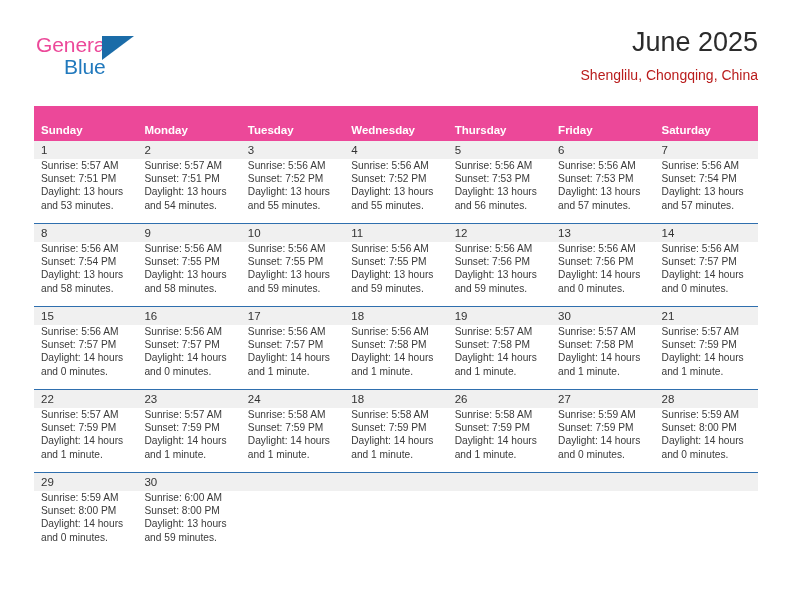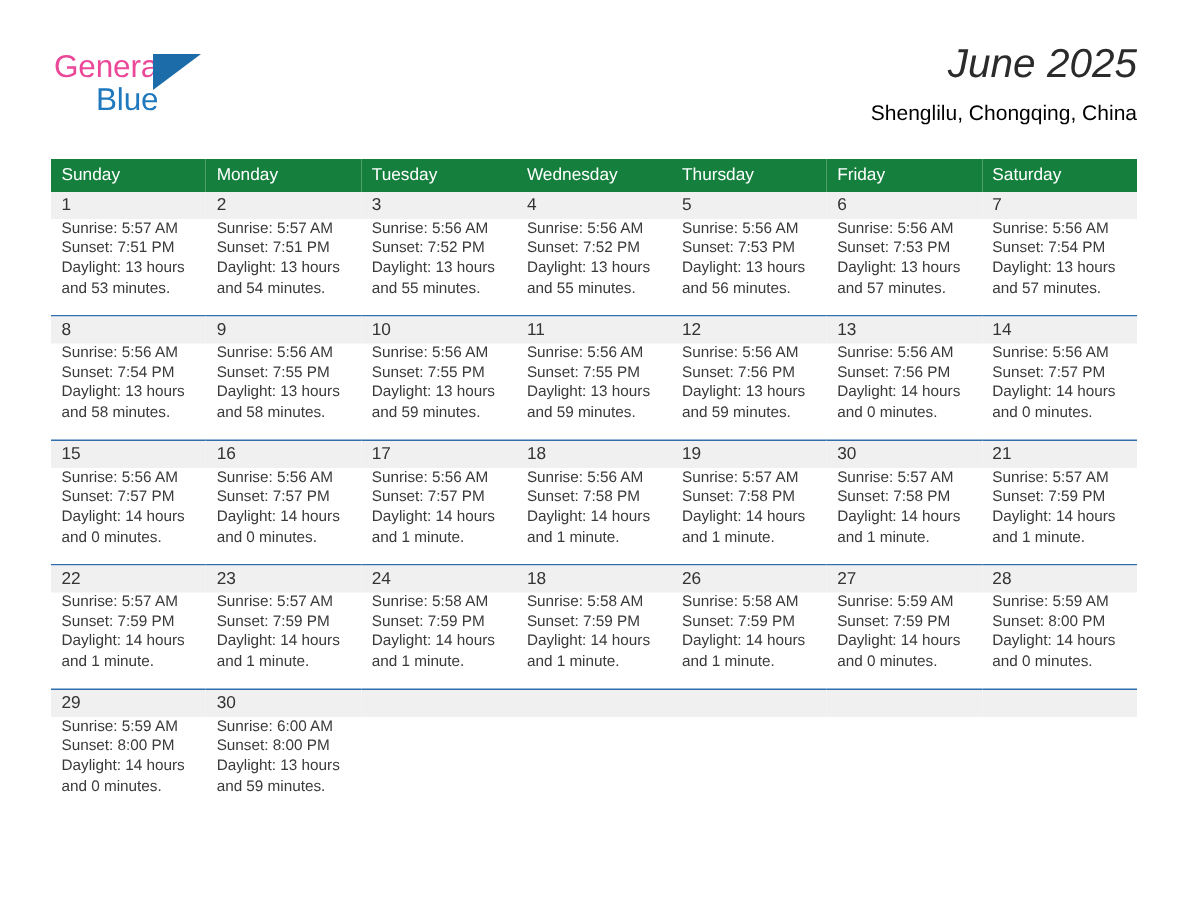--- a/index.html
+++ b/index.html
@@ -72,45 +72,44 @@
     top: 0;
     text-align: right;
   }
   .cal-title {
     font-size: 27px;
     color: #2b2b2b;
     line-height: 1.1;
     font-weight: normal;
     margin: 0;
     white-space: nowrap;
-    font-style: italic;
   }
   .cal-subtitle {
     font-size: 14px;
-    color: #000000;
+    color: #b91c1c;
     margin-top: 9px;
     white-space: nowrap;
   }
 
   
   .calendar {
     position: absolute;
     left: 34px;
     top: 106px;
     width: 724px;
     border-collapse: collapse;
     table-layout: fixed;
   }
   .calendar th {
-    background: #15803d;
+    background: #ec4899;
     color: #ffffff;
     font-size: 11.5px;
-    font-weight: normal;
+    font-weight: bold;
     text-align: left;
-    padding: 5px 0 5px 7px;
+    padding: 18px 0 5px 7px;
     height: 19px;
     box-sizing: border-box;
     vertical-align: middle;
   }
   .calendar td {
     width: 103.4px;
     vertical-align: top;
     padding: 0;
     border-top: 1px solid #2f6fae;
     background: #ffffff;

